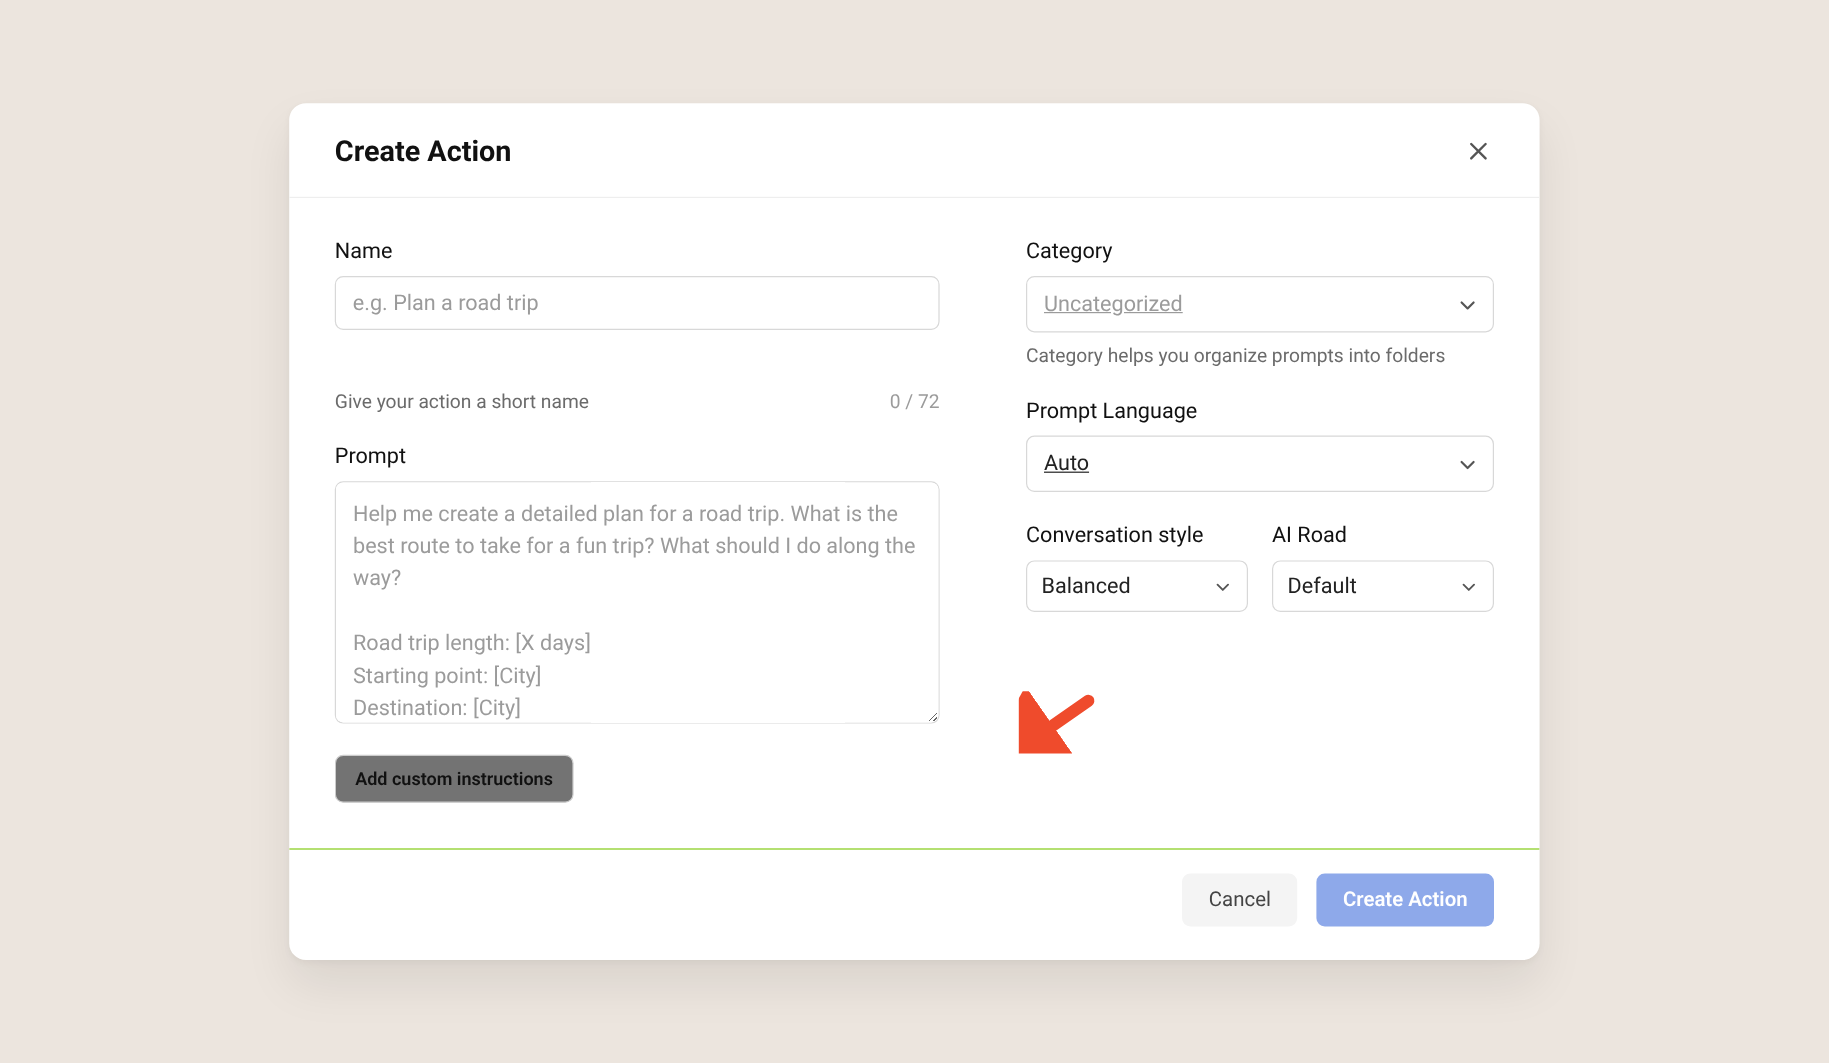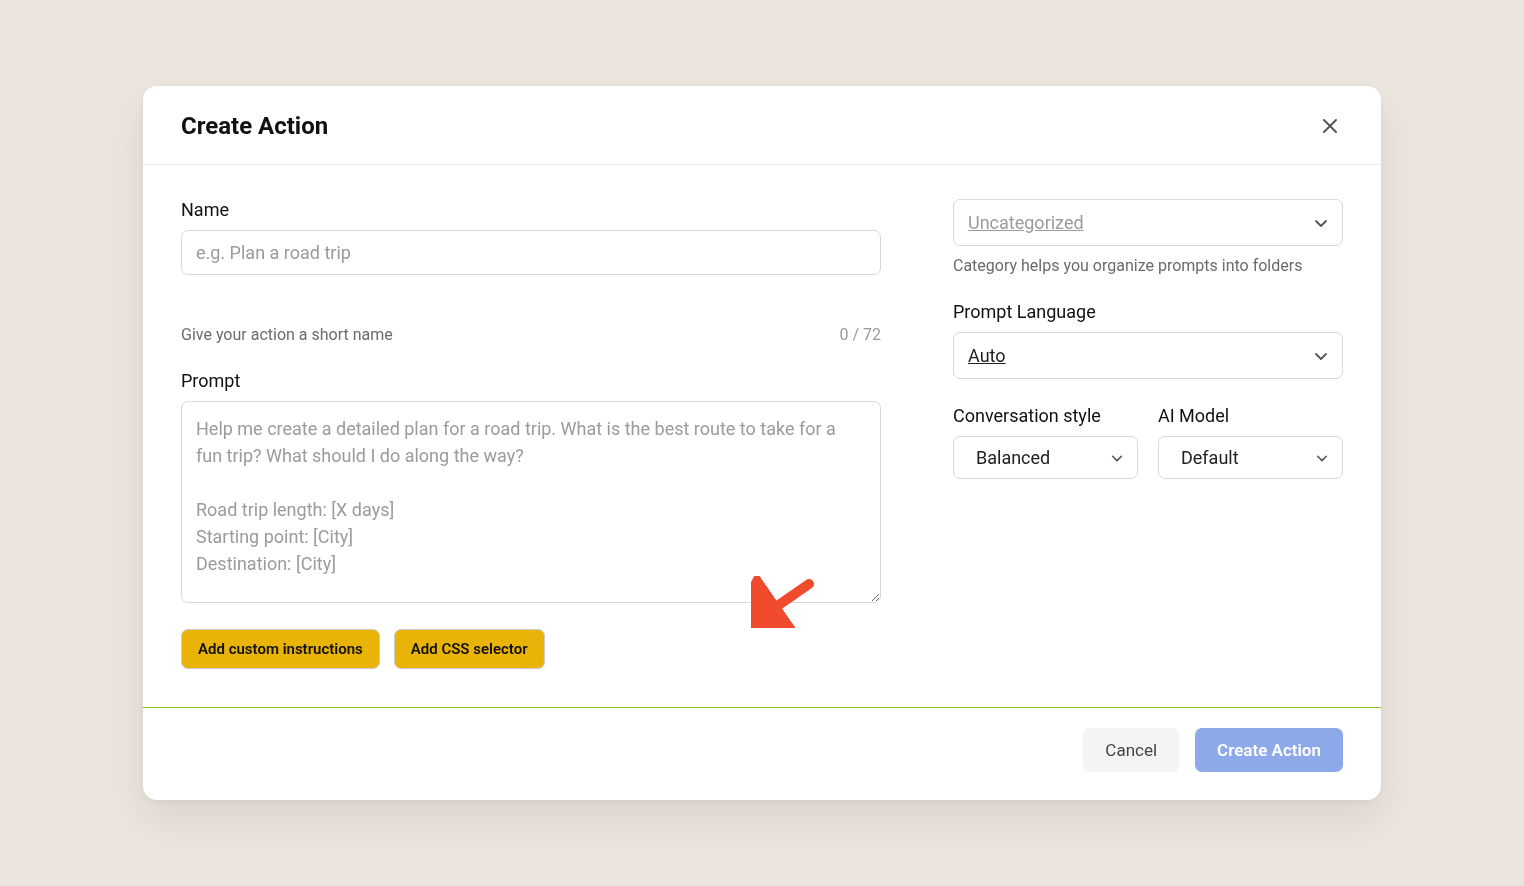--- a/index.html
+++ b/index.html
@@ -6,21 +6,21 @@
     body {
       font-family: -apple-system, BlinkMacSystemFont, "Segoe UI", Roboto, Helvetica, Arial, sans-serif;
       background: #ece5de;
       width: 1524px;
       height: 886px;
       display: flex;
       align-items: center;
       justify-content: center;
     }
     .modal {
-      width: 1238px;
+      width: 1042px;
       background: #fff;
       border-radius: 14px;
       box-shadow: 0 20px 40px rgba(0,0,0,0.08), 0 2px 6px rgba(0,0,0,0.04);
       overflow: hidden;
       position: relative;
     }
     .modal-header {
       display: flex;
       align-items: center;
       justify-content: space-between;
@@ -83,34 +83,34 @@
       border: 1px solid #d8d8d8;
       border-radius: 7px;
       color: #222;
       font-family: inherit;
       resize: both;
       height: 202px;
     }
     .textarea::placeholder { color: #9b9b9b; }
     .button-row { display: flex; gap: 14px; margin-top: 22px; }
     .secondary-btn {
-      background: #eab308;
+      background: #737373;
       border: 1px solid #ccc;
       border-radius: 7px;
       padding: 10px 16px;
       font-size: 15px;
       font-weight: 600;
       color: #111;
       cursor: pointer;
       font-family: inherit;
     }
     .select-wrap { position: relative; width: 100%; }
     .select {
       width: 100%;
-      padding: 10px 40px 10px 22px;
+      padding: 10px 40px 10px 12px;
       font-size: 18px;
       border: 1px solid #d8d8d8;
       border-radius: 7px;
       color: #222;
       background: #fff;
       appearance: none;
       -webkit-appearance: none;
       font-family: inherit;
       cursor: pointer;
     }
@@ -191,28 +191,28 @@
         <label class="field-label">Prompt</label>
         <textarea class="textarea" placeholder="Help me create a detailed plan for a road trip. What is the best route to take for a fun trip? What should I do along the way?
 
 Road trip length: [X days]
 Starting point: [City]
 Destination: [City]" style=""></textarea>
       </div>
 
       <div class="button-row">
         <button class="secondary-btn">Add custom instructions</button>
-        <button class="secondary-btn">Add CSS selector</button>
       </div>
 
     </div>
 
     <div class="col-right">
 
       <div class="field">
+        <label class="field-label">Category</label>
         <div class="select-wrap">
           <select class="select select-lg category-select">
             <option>Uncategorized</option>
           </select>
           <svg class="chevron" width="16" height="16" viewBox="0 0 16 16">
             <polyline points="3,6 8,11 13,6" fill="none" stroke="currentColor" stroke-width="1.8" stroke-linecap="round" stroke-linejoin="round"></polyline>
           </svg>
         </div>
         <div class="helper-row">
           <span class="helper-text">Category helps you organize prompts into folders</span>
@@ -237,21 +237,21 @@
           <div class="select-wrap">
             <select class="select">
               <option>Balanced</option>
             </select>
             <svg class="chevron" width="14" height="14" viewBox="0 0 16 16">
               <polyline points="3,6 8,11 13,6" fill="none" stroke="currentColor" stroke-width="1.8" stroke-linecap="round" stroke-linejoin="round"></polyline>
             </svg>
           </div>
         </div>
         <div>
-          <label class="field-label">AI Model</label>
+          <label class="field-label">AI Road</label>
           <div class="select-wrap">
             <select class="select">
               <option>Default</option>
             </select>
             <svg class="chevron" width="14" height="14" viewBox="0 0 16 16">
               <polyline points="3,6 8,11 13,6" fill="none" stroke="currentColor" stroke-width="1.8" stroke-linecap="round" stroke-linejoin="round"></polyline>
             </svg>
           </div>
         </div>
       </div>

